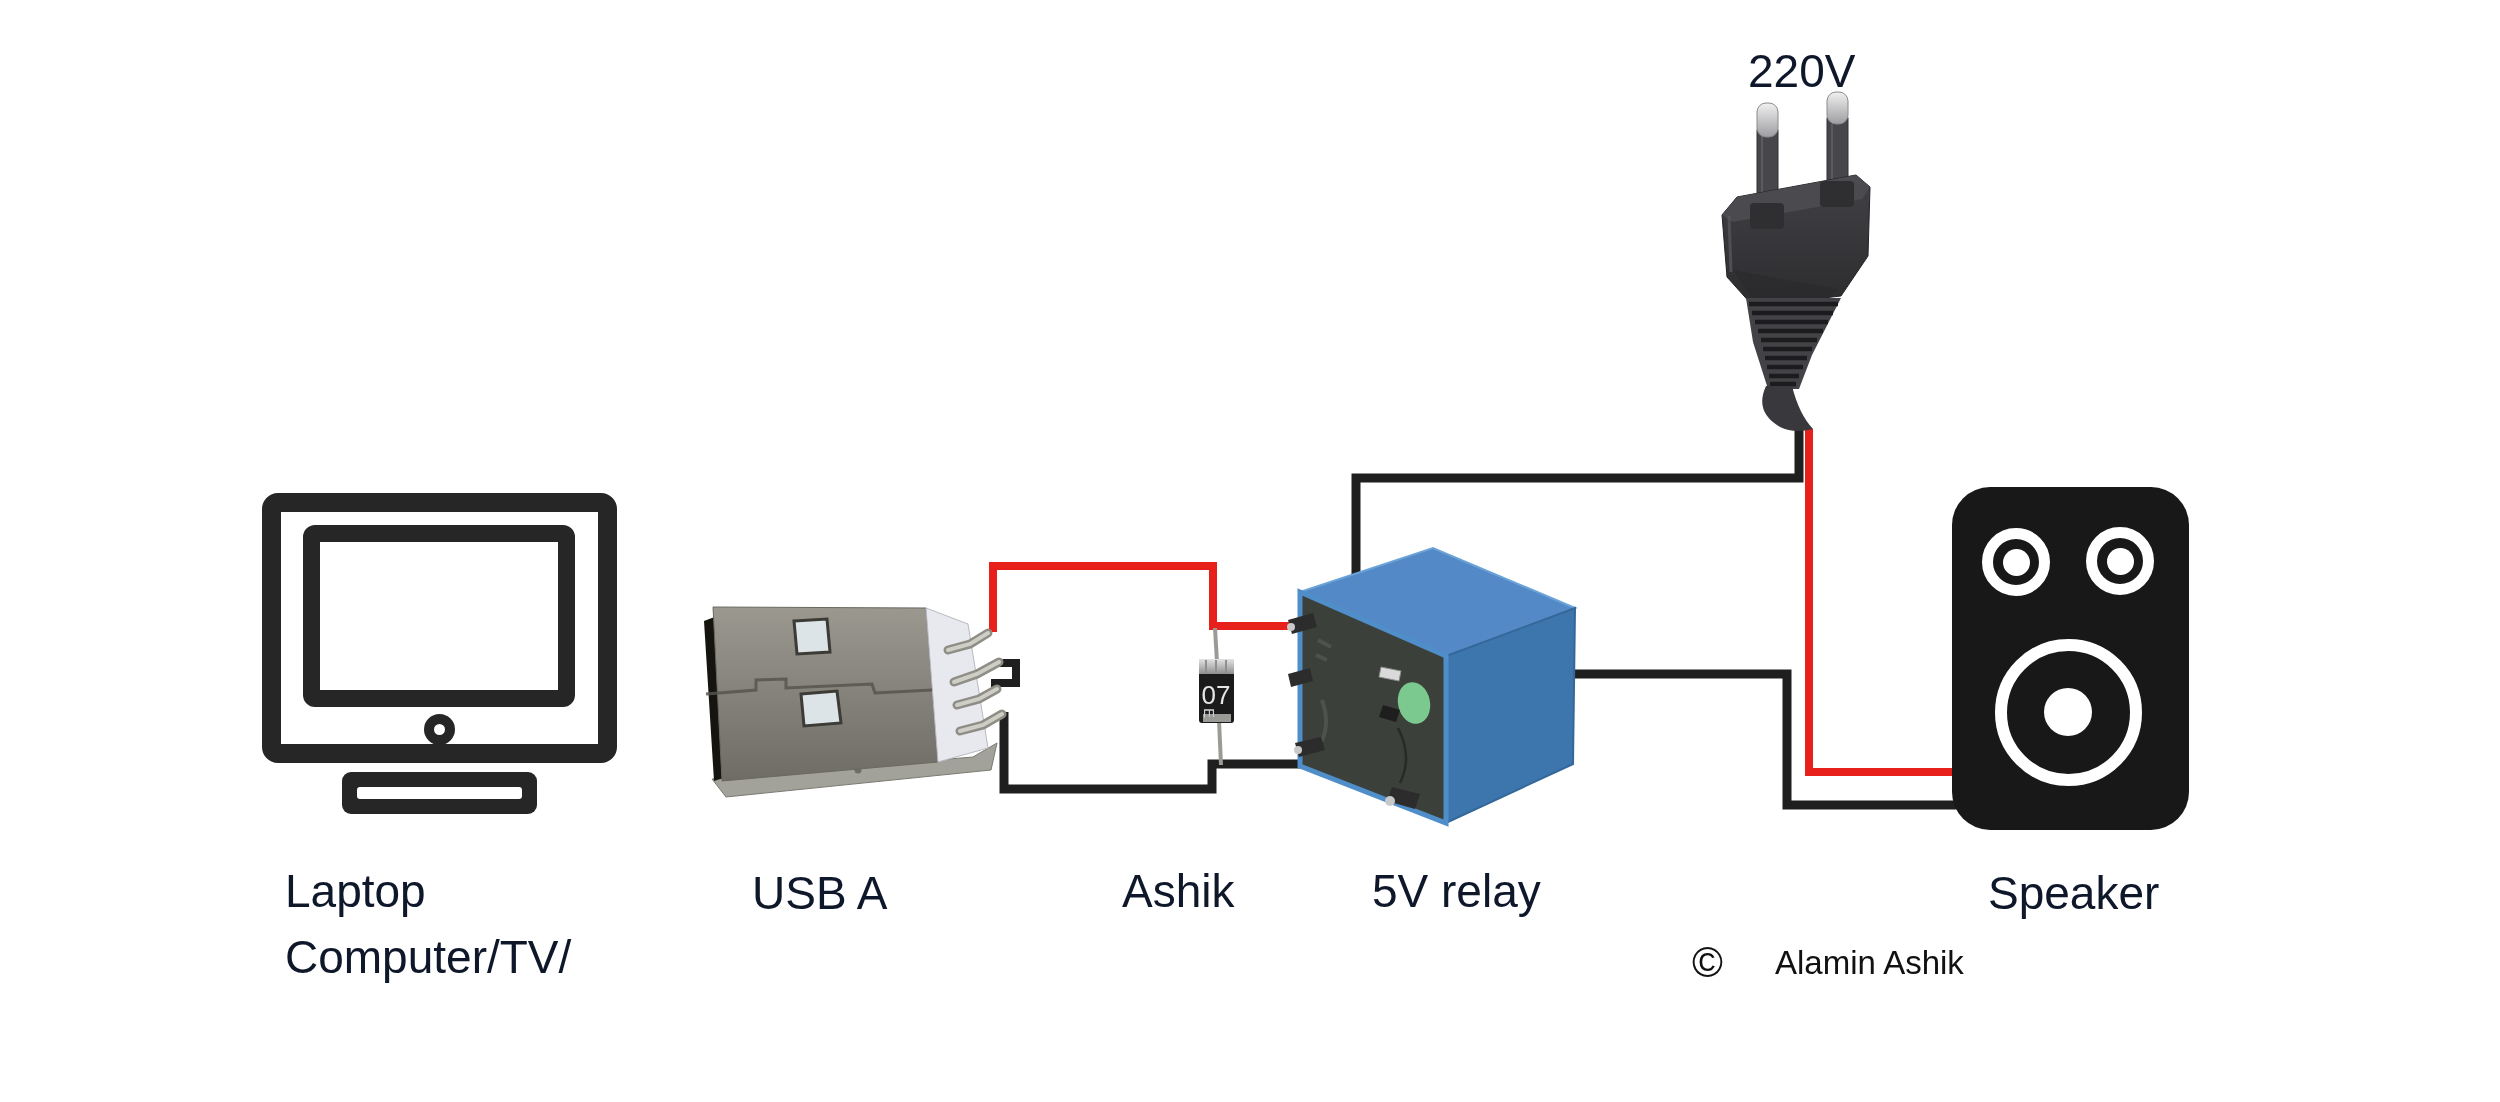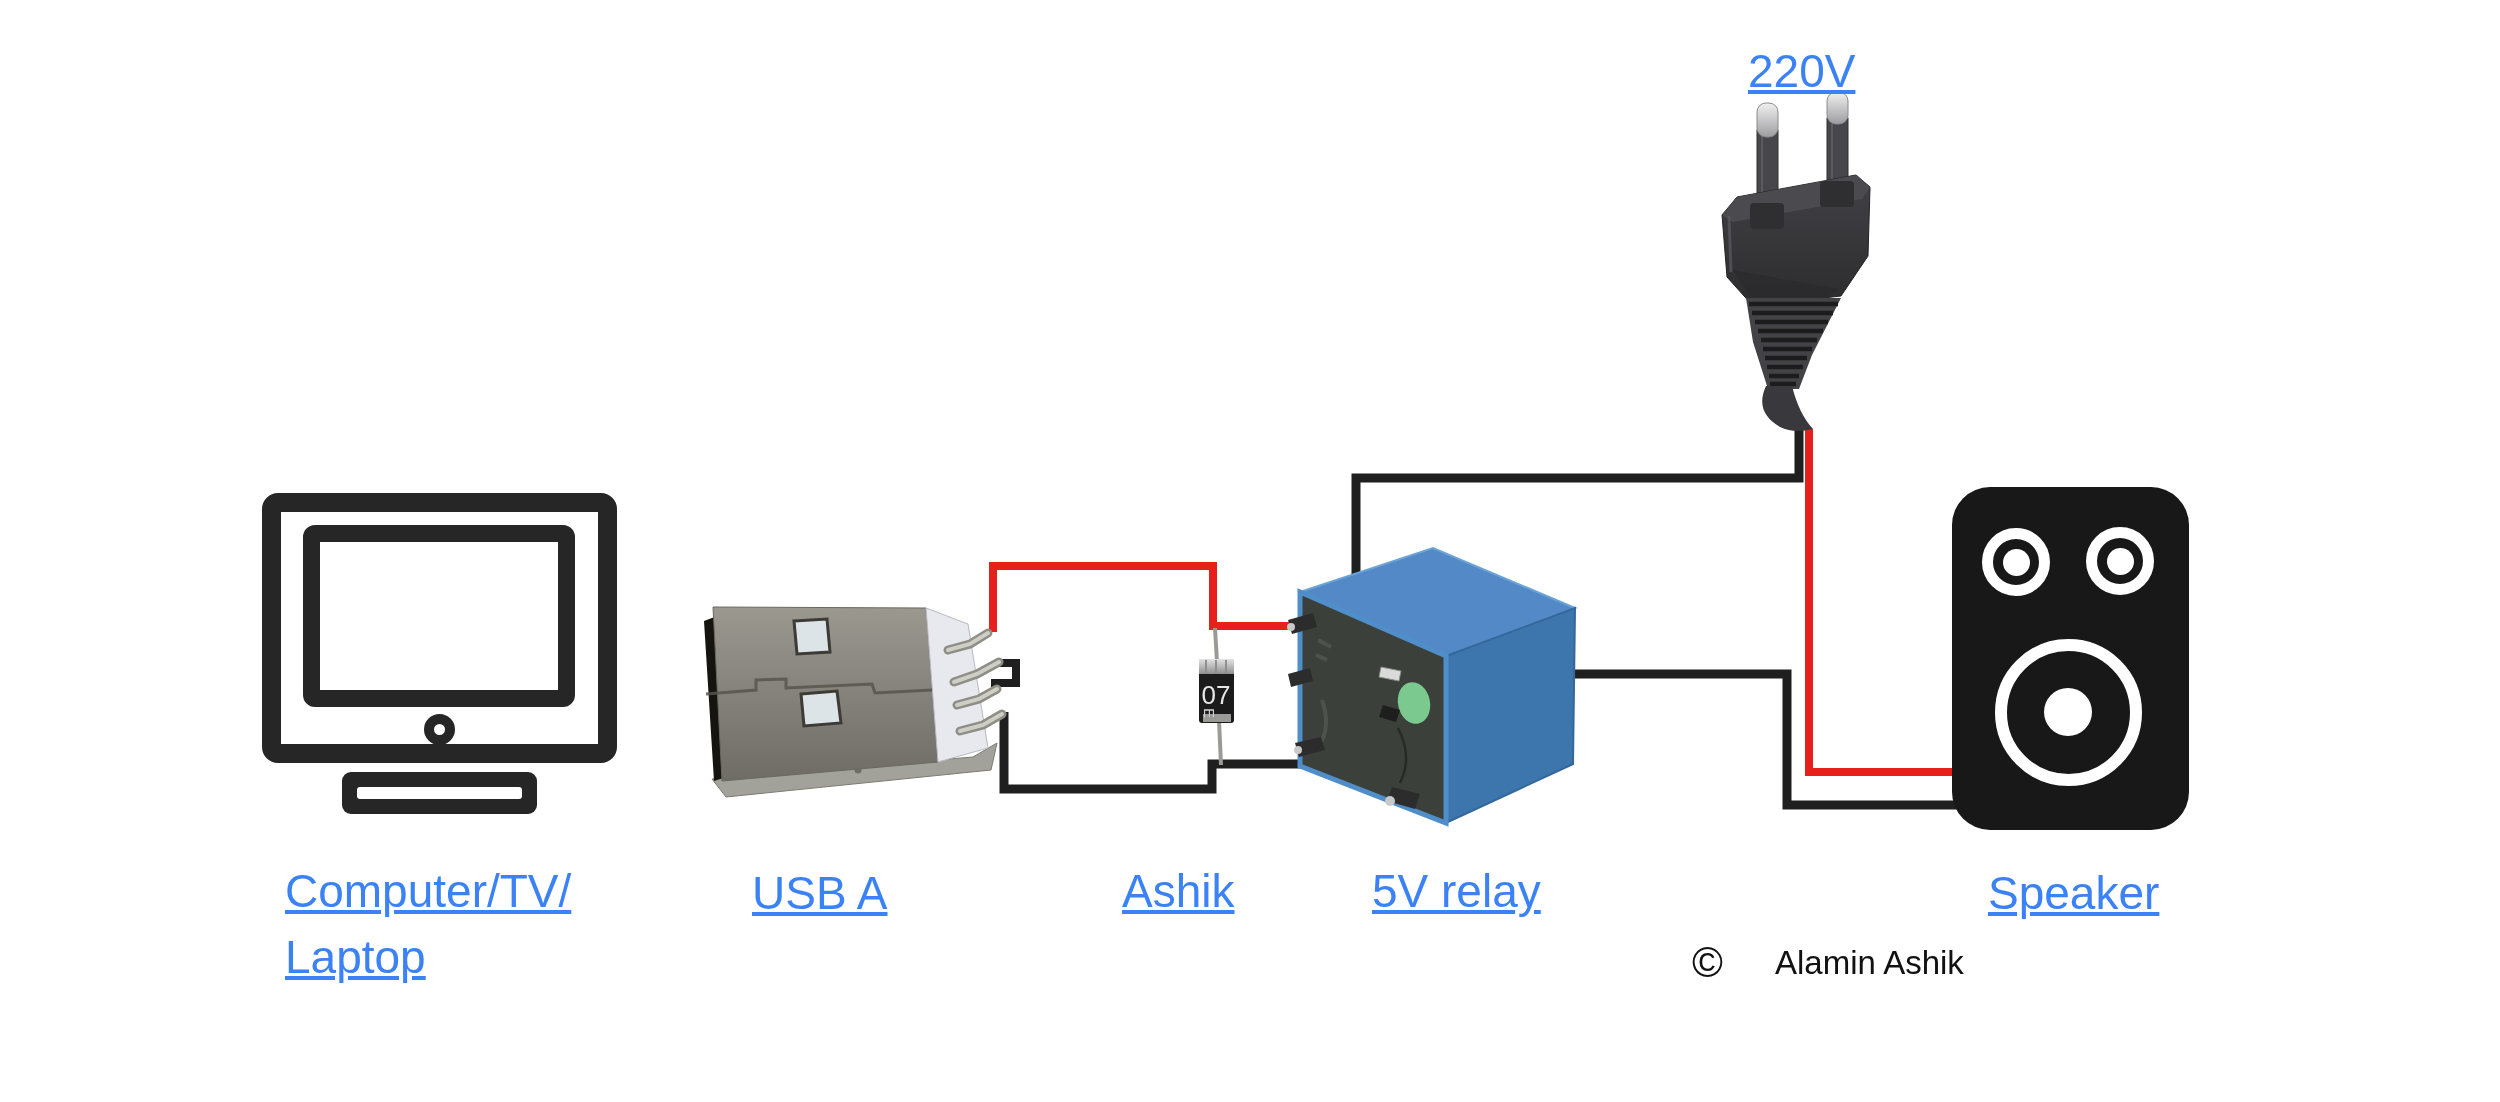--- a/index.html
+++ b/index.html
@@ -21,21 +21,21 @@
   .speaker{position:absolute;left:1952px;top:487px;width:237px;height:343px;background:#181818;border-radius:38px;}
   .tweeter{position:absolute;width:68px;height:68px;border:11px solid #ffffff;border-radius:50%;box-sizing:border-box;}
   .tweeter.t-left{left:30px;top:41px;}
   .tweeter.t-right{left:134px;top:40px;}
   .tweeter-dot{position:absolute;width:27px;height:27px;background:#ffffff;border-radius:50%;}
   .tweeter-dot.d-left{left:51px;top:62px;}
   .tweeter-dot.d-right{left:155px;top:61px;}
   .woofer{position:absolute;left:43px;top:152px;width:147px;height:147px;border:12px solid #ffffff;border-radius:50%;box-sizing:border-box;}
   .woofer-dot{position:absolute;left:92px;top:201px;width:48px;height:48px;background:#ffffff;border-radius:50%;}
   
-  .lbl{position:absolute;font-size:46px;line-height:66px;color:#3b82f6;white-space:nowrap;text-decoration:underline;}
+  .lbl{position:absolute;font-size:46px;line-height:66px;color:#0f172a;white-space:nowrap;}
   .lbl-computer{left:285px;top:858px;}
   .lbl-usb{left:752px;top:860px;}
   .lbl-diode{left:1122px;top:858px;}
   .lbl-relay{left:1372px;top:858px;}
   .lbl-speaker{left:1988px;top:860px;}
   .lbl-voltage{left:1748px;top:38px;}
   .watermark{position:absolute;left:1692px;top:942px;display:flex;align-items:center;gap:6px;color:#111;}
   .watermark .sym{font-size:42px;line-height:42px;}
   .watermark .auth{font-size:33px;line-height:40px;margin-left:46px;}
 </style>
@@ -170,22 +170,22 @@
   <div class="speaker">
     <div class="tweeter t-left"></div>
     <div class="tweeter t-right"></div>
     <div class="tweeter-dot d-left"></div>
     <div class="tweeter-dot d-right"></div>
     <div class="woofer"></div>
     <div class="woofer-dot"></div>
   </div>
 
   <div class="lbl lbl-computer">
+    <div>Laptop</div>
     <div>Computer/TV/</div>
-    <div>Laptop</div>
   </div>
   <div class="lbl lbl-usb">USB A</div>
   <div class="lbl lbl-diode">Ashik</div>
   <div class="lbl lbl-relay">5V relay</div>
   <div class="lbl lbl-speaker">Speaker</div>
   <div class="lbl lbl-voltage">220V</div>
 
   <div class="watermark">
     <span class="sym">©</span>
     <span class="auth">Alamin Ashik</span>

